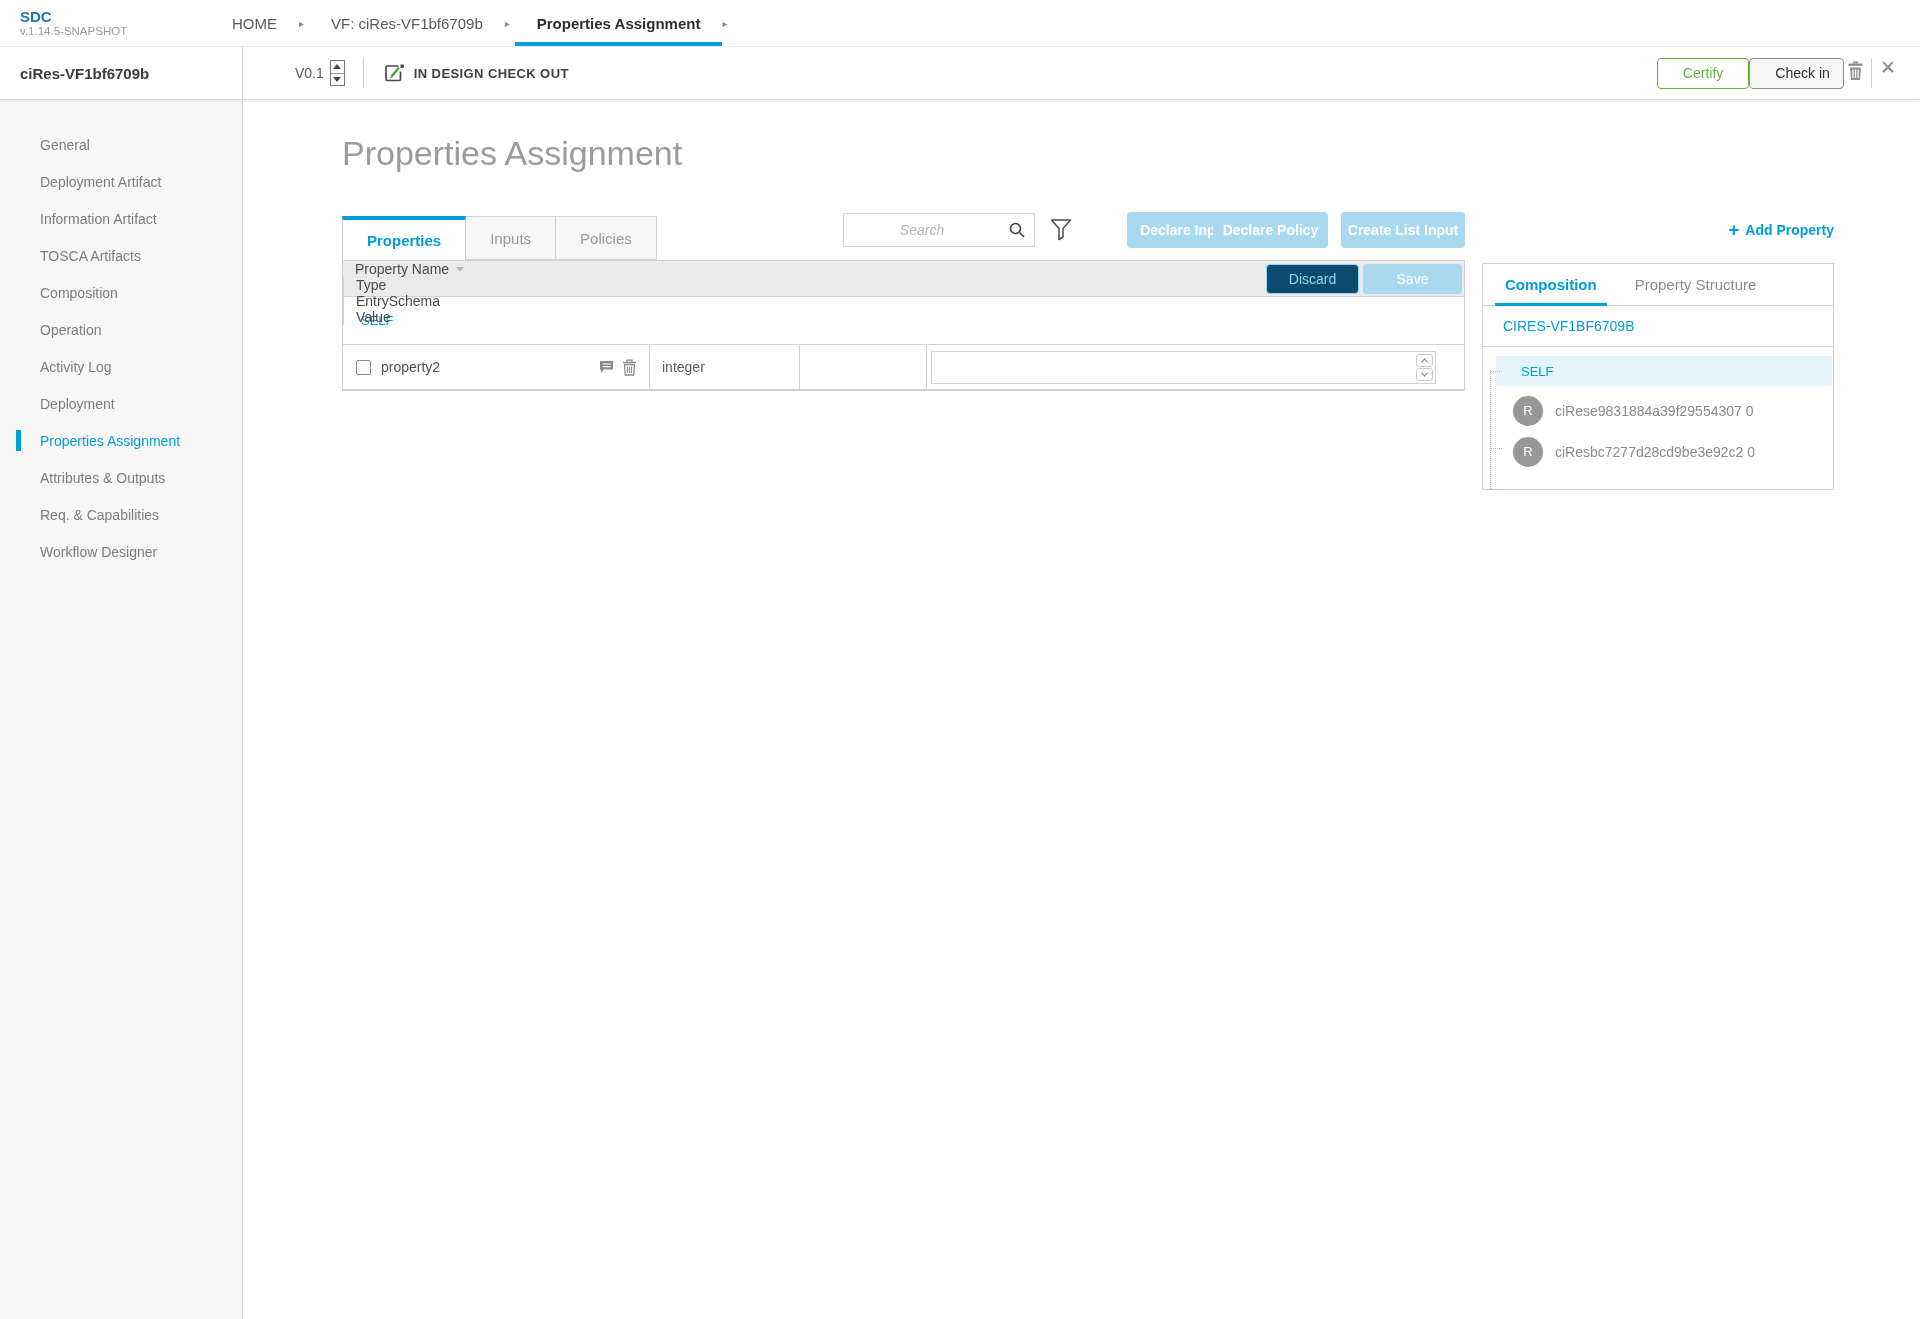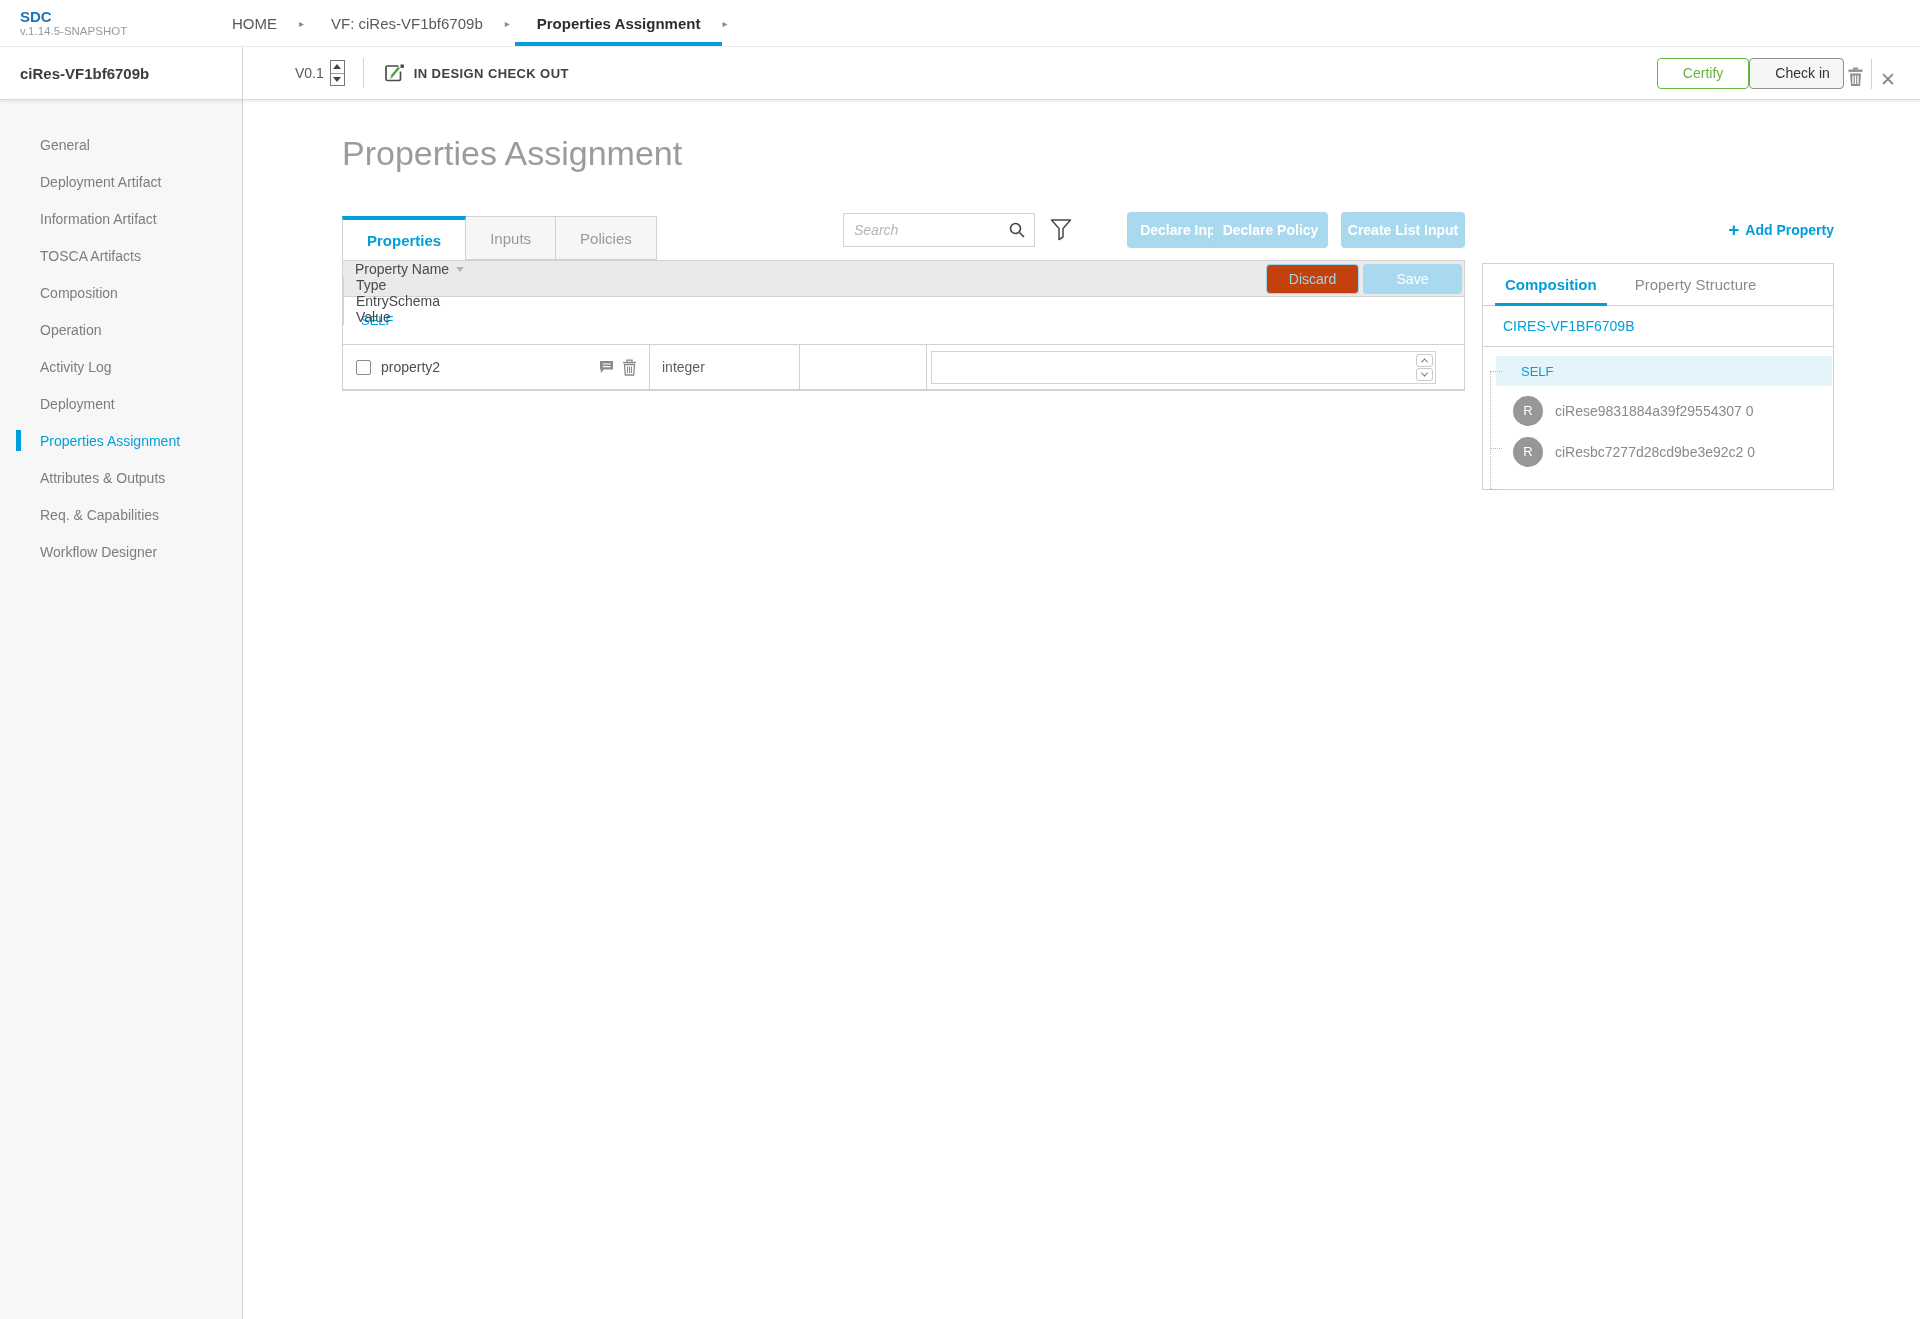--- a/index.html
+++ b/index.html
@@ -30,21 +30,21 @@
   .version-label { font-size:14px; color:#5a5a5a; margin-right:6px; }
   .version-stepper { width:15px; height:26px; border:1px solid #777; background:#fff; display:flex;
     flex-direction:column; cursor:pointer; }
   .step-half { flex:1; display:flex; align-items:center; justify-content:center; }
   .step-half.up { border-bottom:1px solid #999; }
   .tri-up { width:0; height:0; border-left:4px solid transparent; border-right:4px solid transparent; border-bottom:5px solid #444; }
   .tri-down { width:0; height:0; border-left:4px solid transparent; border-right:4px solid transparent; border-top:5px solid #444; }
   .v-divider { width:1px; height:30px; background:#d2d2d2; margin:0 18px; }
   .state-group { display:flex; align-items:center; gap:9px; }
   .state-label { font-size:13px; font-weight:bold; color:#404040; letter-spacing:0.4px; }
-  .header-actions { margin-left:auto; display:flex; align-items:flex-end; padding-right:20px; }
+  .header-actions { margin-left:auto; display:flex; align-items:flex-start; padding-right:20px; }
   .btn { height:31px; border-radius:4px; font-size:14px; cursor:pointer; font-family:inherit; }
   .btn-certify { width:92px; background:#fff; border:1px solid #67b342; color:#67b342; }
   .btn-checkin { width:95px; background:#f6f6f6; border:1px solid #8f8f8f; color:#333;padding-left:12px; }
   .icon-btn { background:none; border:none; cursor:pointer; display:flex; align-items:center; padding:2px; }
   .close-x { font-size:19px; color:#8a8a8a; cursor:pointer; line-height:19px; padding:0 4px; }
   .close-x::before { content:"\2715"; }
 
   
   .sidebar { position:absolute; top:100px; left:0; width:243px; bottom:0; background:#f7f7f7;
     border-right:1px solid #d2d2d2; padding-top:26px; }
@@ -59,21 +59,21 @@
 
   .tabs { position:absolute; left:99px; top:116px; height:44px; display:flex;text-align:right; }
   .tab { height:44px; padding:0 24px; display:flex; align-items:center; font-size:15px; color:#999;
     background:#f6f6f6; border:1px solid #d2d2d2; border-left:none; cursor:pointer; }
   .tab:first-child { border-left:1px solid #d2d2d2; }
   .tab.active { background:#fff; color:#009fdb; font-weight:bold; border-top:4px solid #009fdb; border-bottom:none; }
 
   .search-wrap { position:absolute; left:600px; top:113px; width:192px; height:34px;
     border:1px solid #d2d2d2; background:#fff; display:flex; align-items:center; }
   .search-input { flex:1; border:none; outline:none; font-size:14px; font-style:italic; color:#555;
-    padding:0 10px; font-family:inherit; background:transparent; min-width:0; }
+    padding:0 10px; font-family:inherit; background:transparent; min-width:0;text-align:center; }
   .search-input::placeholder { color:#b5b5b5; font-style:italic; }
   .search-icon { padding:0 9px; cursor:pointer; display:flex; }
   .filter-icon { position:absolute; left:807px; top:118px; cursor:pointer; }
 
   .btn-lightblue { position:absolute; top:112px; height:36px; background:#a9d9ee; border:none;
     border-radius:4px; color:#fff; font-size:14px; font-weight:bold; cursor:pointer; font-family:inherit; }
   .btn-declare-input { left:884px; width:115px; }
   .btn-declare-policy { left:970px; width:115px; }
   .btn-create-list { left:1098px; width:124px; }
 
@@ -84,21 +84,21 @@
 
   
   .prop-table { position:absolute; left:99px; top:160px; width:1123px; border:1px solid #d2d2d2; background:#fff; }
   .t-header { display:flex; height:36px; background:#eaeaea; border-bottom:1px solid #d2d2d2; position:relative;flex-direction:column; }
   .t-h-cell { display:flex; align-items:center; padding-left:12px; font-size:14px; color:#4a4a4a; }
   .t-h-cell + .t-h-cell { border-left:1px solid #d2d2d2; }
   .col-name { width:306px; } .col-type { width:150px; } .col-schema { width:127px; } .col-value { flex:1; }
   .sort-arrow { margin-left:7px; width:0; height:0; border-left:4px solid transparent;
     border-right:4px solid transparent; border-top:5px solid #b5b5b5; cursor:pointer; }
   .header-btns { position:absolute; right:2px; top:3px; display:flex; gap:4px; }
-  .btn-discard { width:93px; height:30px; background:#c2410c; border:1px solid #9ed4ed; color:#9ed4ed;
+  .btn-discard { width:93px; height:30px; background:#0c4a6e; border:1px solid #9ed4ed; color:#9ed4ed;
     border-radius:4px; font-size:14px; cursor:pointer; font-family:inherit; }
   .btn-save { width:99px; height:30px; background:#a9d9ee; border:none; color:#fff;
     border-radius:4px; font-size:14px; cursor:pointer; font-family:inherit; }
 
   .t-group-row { height:48px; display:flex; align-items:center; padding-left:18px;
     border-bottom:1px solid #d2d2d2; }
   .t-group-row span { font-size:13px; color:#009fdb; cursor:pointer; }
 
   .t-row { display:flex; height:45px; border-bottom:1px solid #d2d2d2; }
   .t-cell { display:flex; align-items:center; font-size:14px; color:#5f5f5f; padding-left:12px; }

